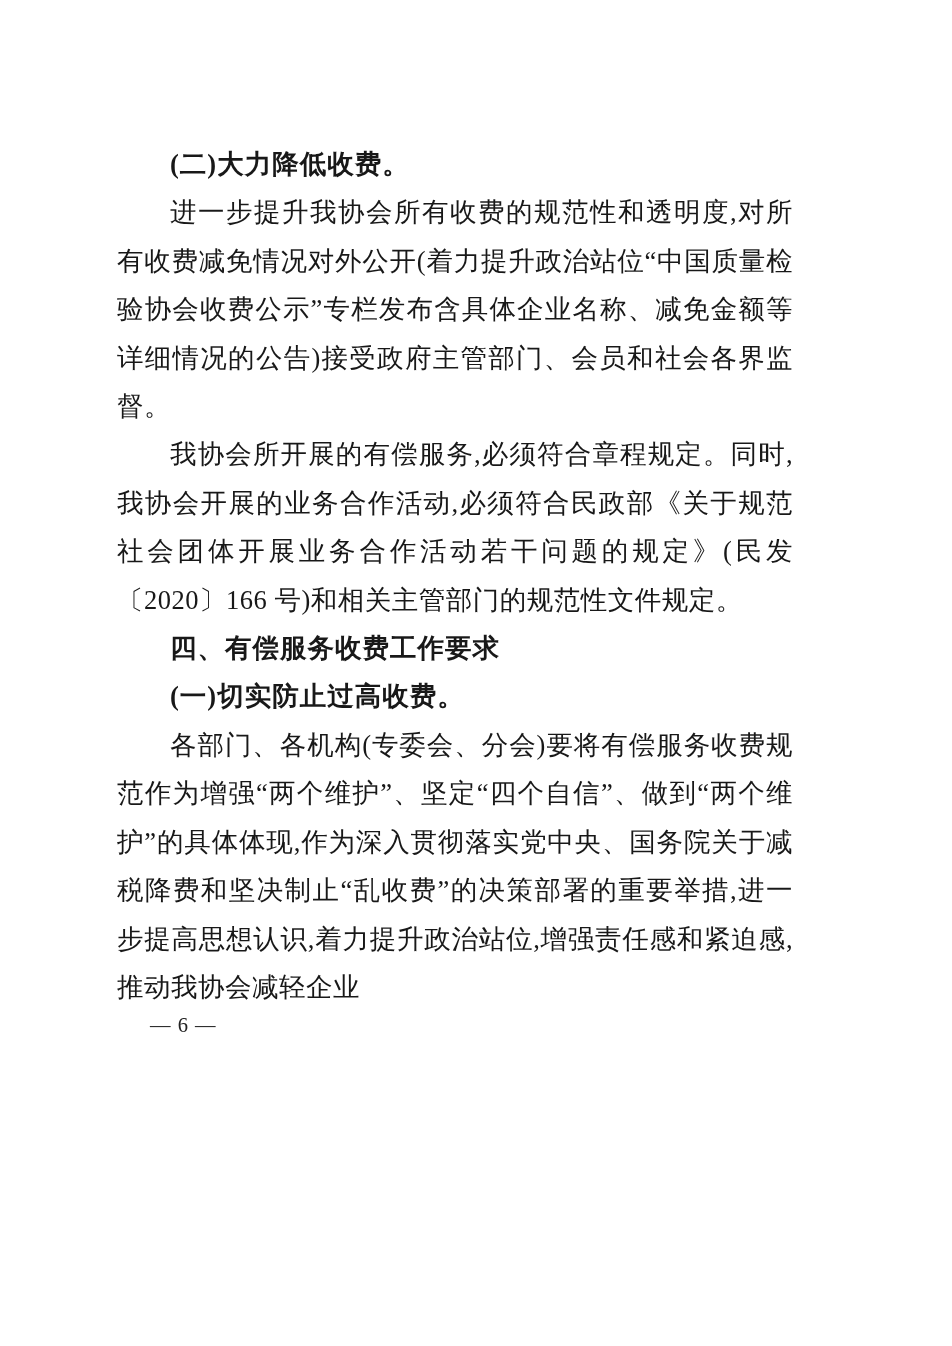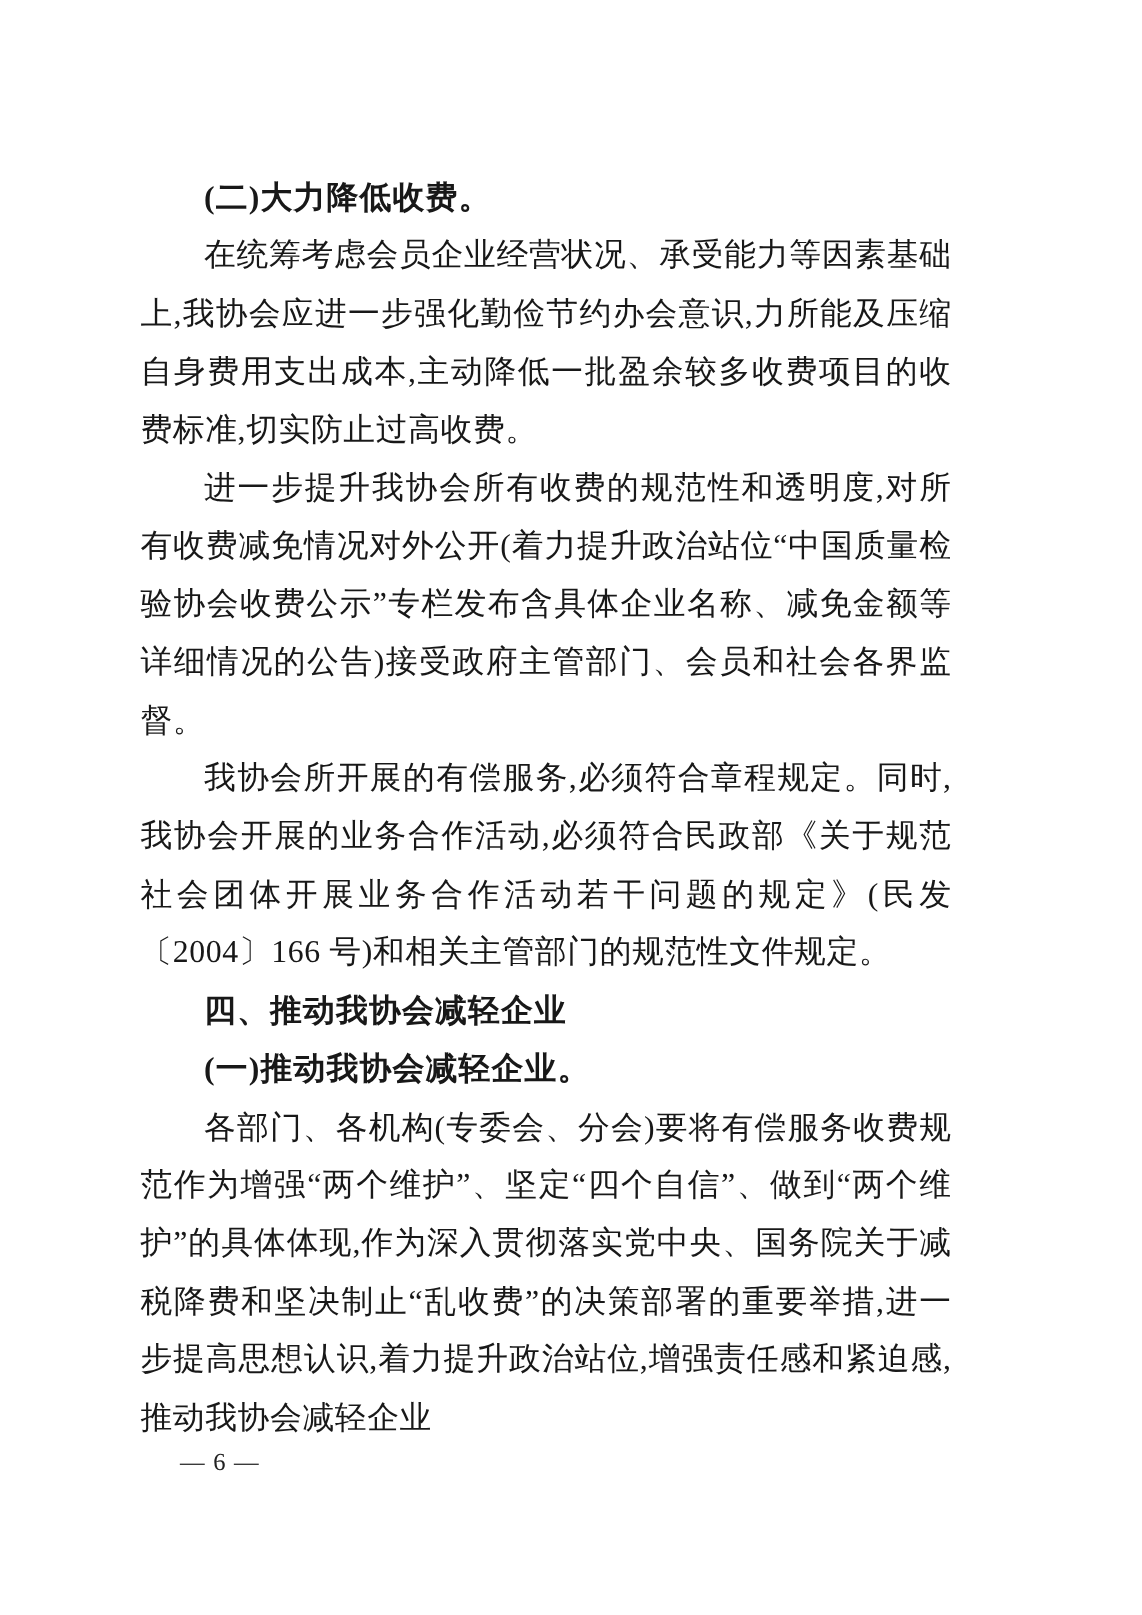--- a/index.html
+++ b/index.html
@@ -48,21 +48,20 @@
     color: #222222;
     text-align: left;
   }
 </style>
 </head>
 <body>
 
 <div class="page">
   <div class="text-block">
     <p class="heading-2">(二)大力降低收费。</p>
-    <p class="body">在统筹考虑会员企业经营状况、承受能力等因素基础上,我协会应进一步强化勤俭节约办会意识,力所能及压缩自身费用支出成本,主动降低一批盈余较多收费项目的收费标准,切实防止过高收费。</p>
     <p class="body">进一步提升我协会所有收费的规范性和透明度,对所有收费减免情况对外公开(着力提升政治站位“中国质量检验协会收费公示”专栏发布含具体企业名称、减免金额等详细情况的公告)接受政府主管部门、会员和社会各界监督。</p>
-    <p class="body">我协会所开展的有偿服务,必须符合章程规定。同时,我协会开展的业务合作活动,必须符合民政部《关于规范社会团体开展业务合作活动若干问题的规定》(民发〔2004〕166 号)和相关主管部门的规范性文件规定。</p>
-    <p class="heading-1">四、推动我协会减轻企业</p>
-    <p class="heading-2">(一)推动我协会减轻企业。</p>
+    <p class="body">我协会所开展的有偿服务,必须符合章程规定。同时,我协会开展的业务合作活动,必须符合民政部《关于规范社会团体开展业务合作活动若干问题的规定》(民发〔2020〕166 号)和相关主管部门的规范性文件规定。</p>
+    <p class="heading-1">四、有偿服务收费工作要求</p>
+    <p class="heading-2">(一)切实防止过高收费。</p>
     <p class="body">各部门、各机构(专委会、分会)要将有偿服务收费规范作为增强“两个维护”、坚定“四个自信”、做到“两个维护”的具体体现,作为深入贯彻落实党中央、国务院关于减税降费和坚决制止“乱收费”的决策部署的重要举措,进一步提高思想认识,着力提升政治站位,增强责任感和紧迫感,推动我协会减轻企业</p>
   </div>
   <div class="page-footer">— 6 —</div>
 </div>
 
 </body></html>

